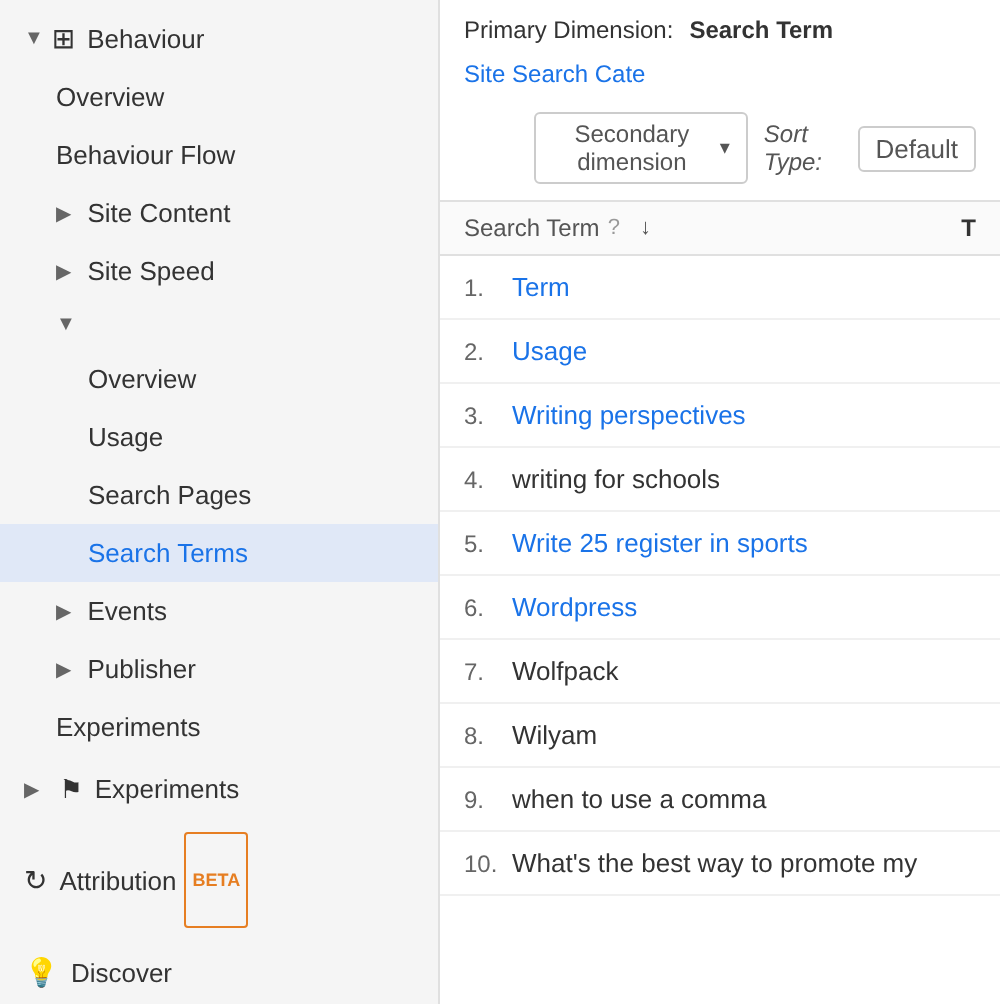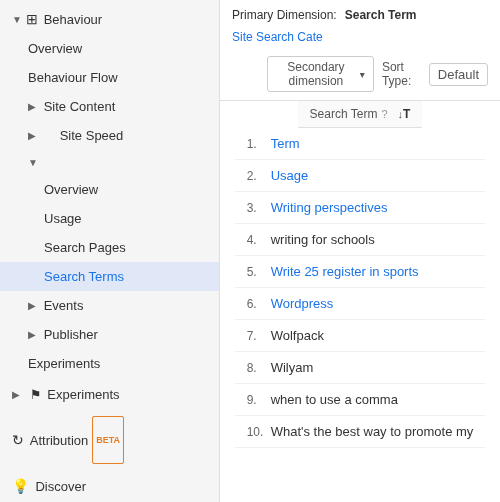--- a/index.html
+++ b/index.html
@@ -68,21 +68,20 @@
       border-radius: 2px;
     }
 
     
     .main {
       flex: 1;
       display: flex;
       flex-direction: column;
       height: 502px;
       overflow: hidden;
-      align-items: center;
     }
 
     .toolbar {
       display: flex;
       align-items: center;
       padding: 8px 12px;
       border-bottom: 1px solid #e0e0e0;
       gap: 8px;
       flex-wrap: wrap;
     }
@@ -108,21 +107,21 @@
       border: 1px solid #ccc;
       border-radius: 3px;
       padding: 3px 8px;
       font-size: 12px;
       color: #555;
       cursor: pointer;
       background: #fff;
     }
     .secondary-dim .caret { margin-left: 4px; font-size: 10px; }
 
-    .sort-label { font-size: 12px; color: #555; }
+    .sort-label { font-size: 12px; color: #555; font-style: italic; }
     .sort-value { font-size: 13px; color: #555; border: 1px solid #ccc; border-radius: 3px; padding: 3px 8px; background: #fff; cursor: pointer; }
 
     .table-header {
       display: flex;
       align-items: center;
       padding: 6px 12px;
       border-bottom: 1px solid #e0e0e0;
       background: #fafafa;
     }
 
@@ -185,21 +184,21 @@
   </div>
   <div class="nav-item indent-1">
     <span>Behaviour Flow</span>
   </div>
   <div class="nav-item indent-1">
     <span class="arrow">▶</span>
     <span style="margin-left:4px;">Site Content</span>
   </div>
   <div class="nav-item indent-1">
     <span class="arrow">▶</span>
-    <span style="margin-left:20px;">Site Speed</span>
+    <span style="margin-left:4px;">Site Speed</span>
   </div>
   <div class="nav-item indent-1">
     <span class="arrow">▼</span>
   </div>
   <div class="nav-item indent-2">
     <span>Overview</span>
   </div>
   <div class="nav-item indent-2">
     <span>Usage</span>
   </div>

